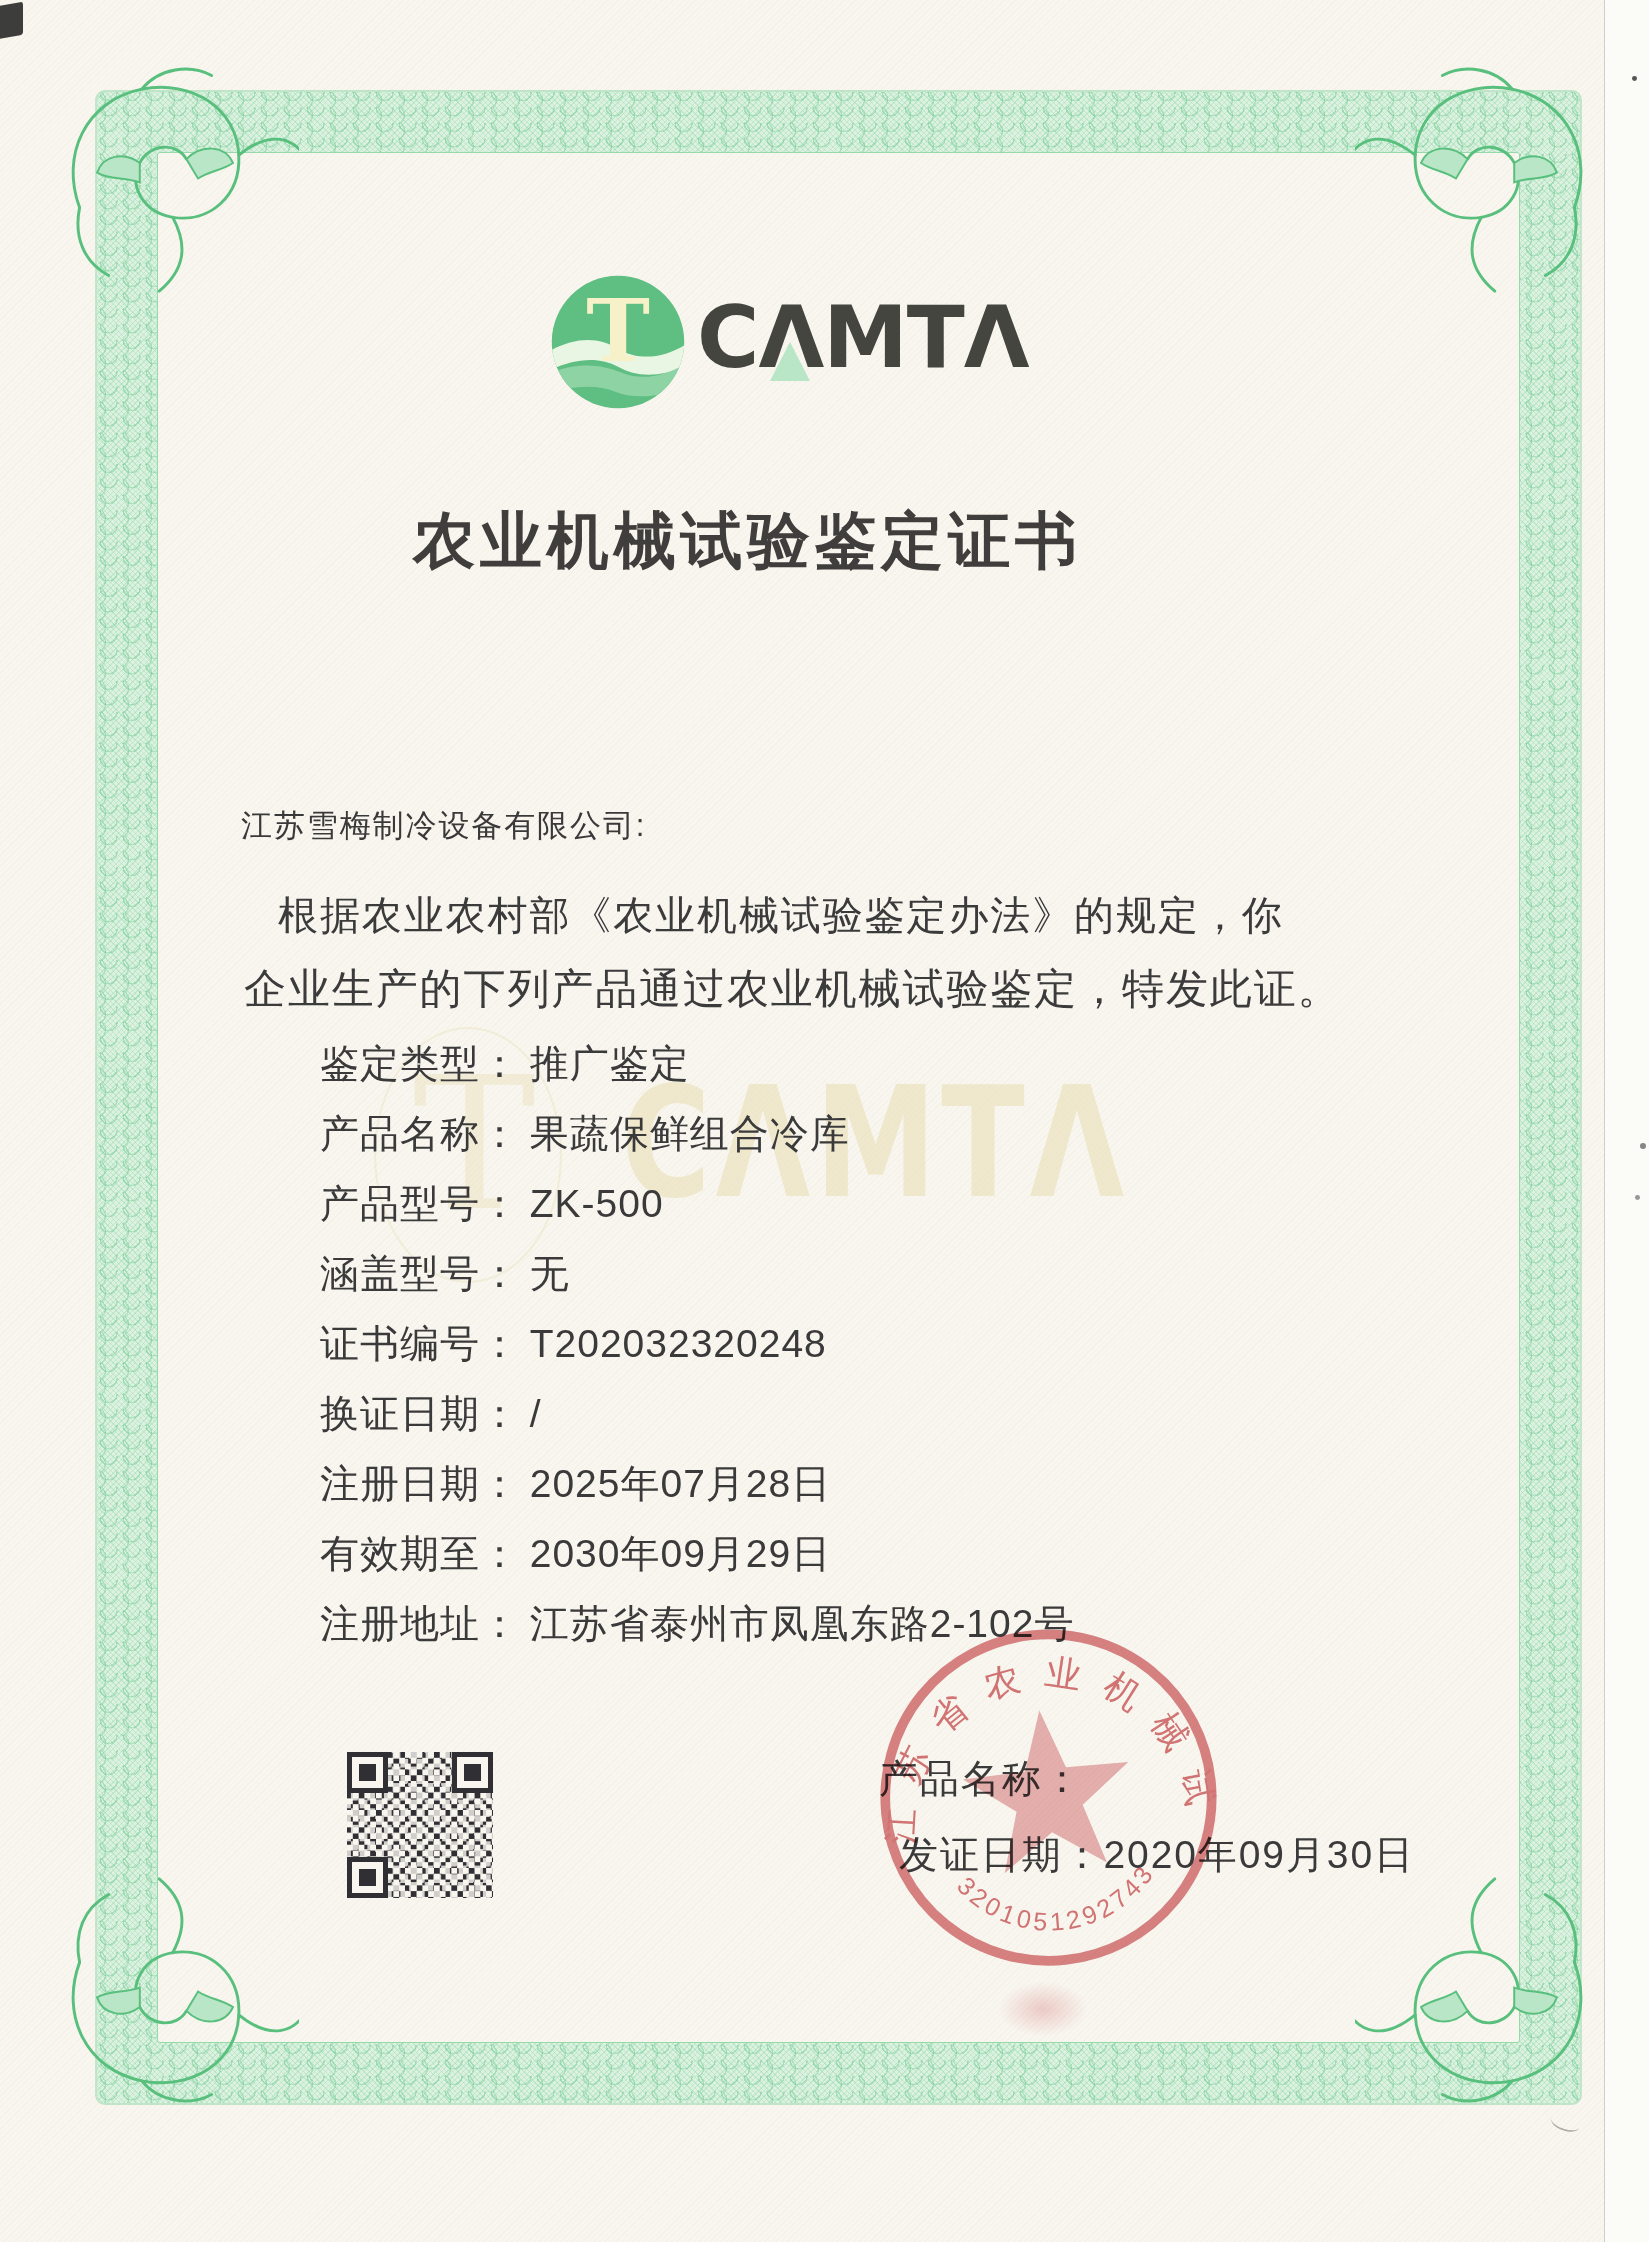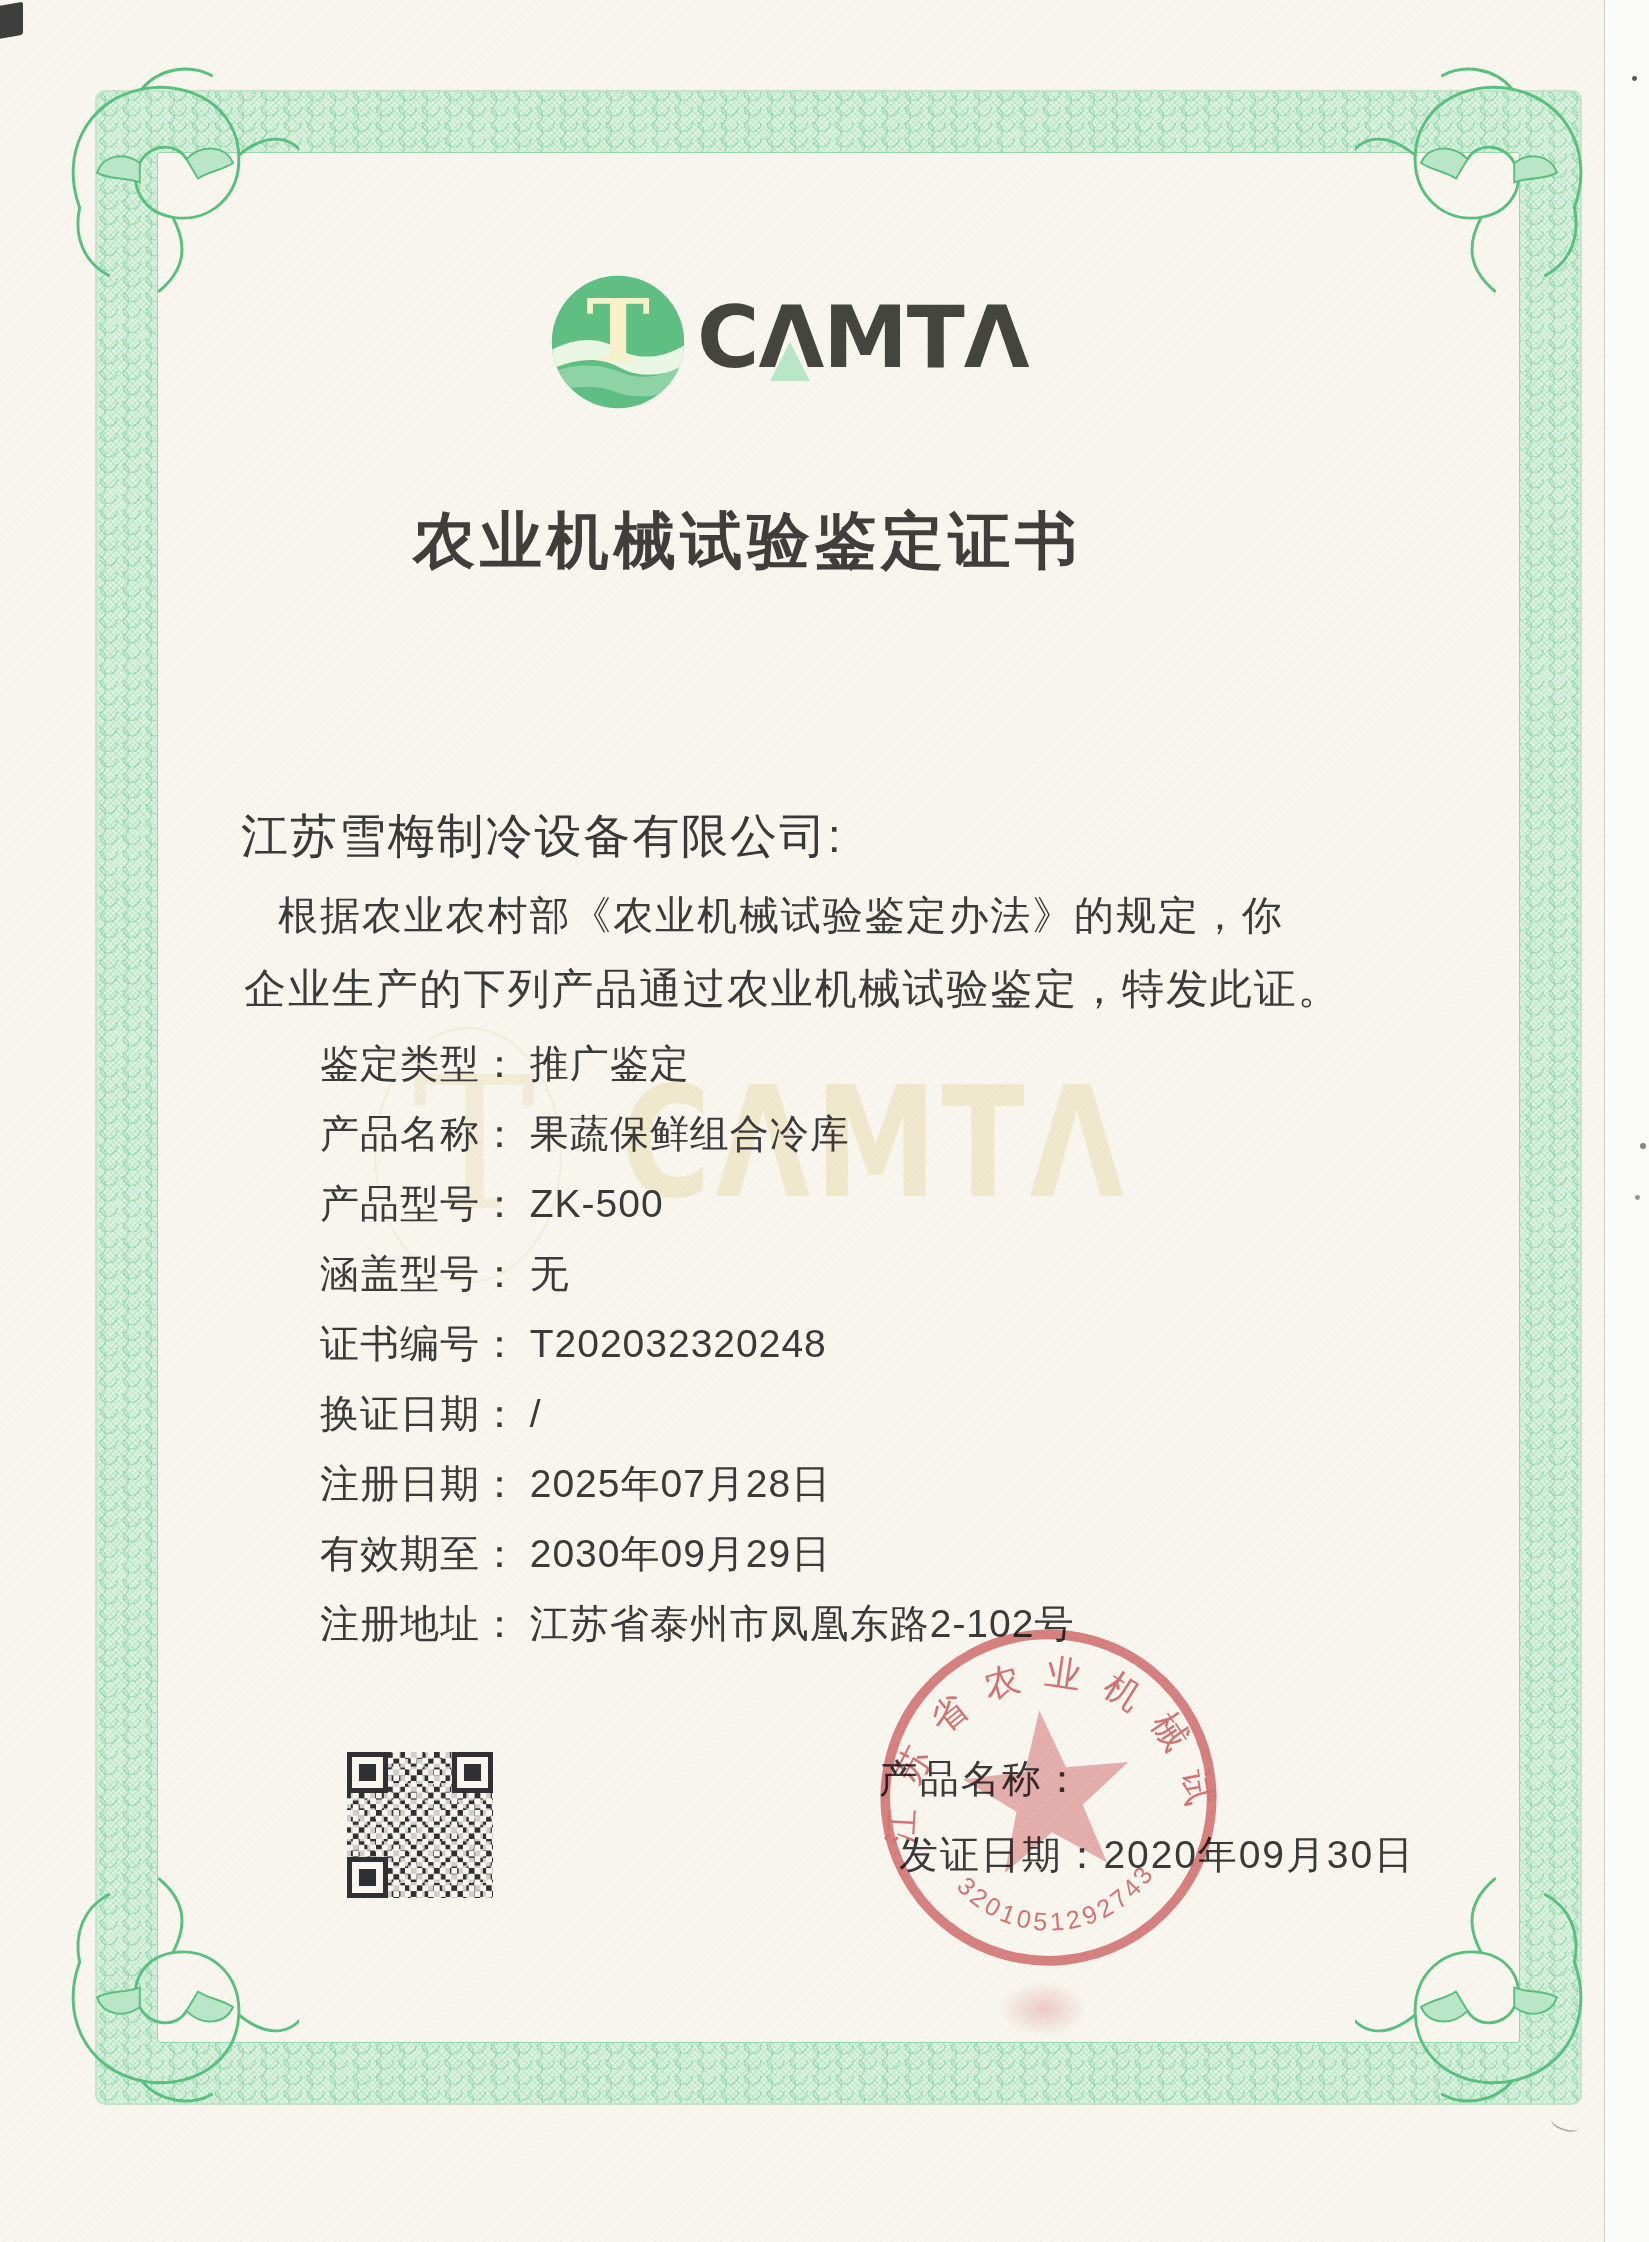--- a/index.html
+++ b/index.html
@@ -53,21 +53,21 @@
     position:absolute;left:697px;top:295px;font-family:"DejaVu Sans", sans-serif;
     font-size:85px;font-weight:800;letter-spacing:-1px;color:#45453f;line-height:1;z-index:2;
   }
   .wordmark-tri{position:absolute;left:770px;top:342px;width:0;height:0;z-index:1;
     border-left:20.4px solid transparent;border-right:20.4px solid transparent;border-bottom:39px solid #b9e6c6;}
   .title{
     position:absolute;left:413px;top:499px;font-family:"Liberation Serif", serif;
     font-size:62px;font-weight:700;letter-spacing:4.9px;color:#3f3e3c;white-space:nowrap;
   }
   
-  .recipient{position:absolute;left:241px;top:805px;font-size:47px;letter-spacing:1.9px;color:#39393a;white-space:nowrap;}
+  .recipient{position:absolute;left:241px;top:805px;font-size:31px;letter-spacing:1.9px;color:#39393a;white-space:nowrap;}
   .body-line1{position:absolute;left:278px;top:888px;font-size:40px;letter-spacing:1.9px;color:#3b3b3c;white-space:nowrap;}
   .body-line2{position:absolute;left:198px;top:961px;font-size:42px;letter-spacing:1.9px;color:#3b3b3c;white-space:nowrap;margin-left:46px;}
   .fields{position:absolute;left:320px;top:1029px;}
   .field-row{height:70px;display:flex;align-items:center;font-size:39px;letter-spacing:1px;color:#3a3a3b;white-space:nowrap;}
   .f-label{margin-right:9.7px;}
   
   .qr{position:absolute;left:347px;top:1752px;width:146px;height:146px;background:#f8f6ef;}
   .qr::before{content:"";position:absolute;inset:0;
     background:repeating-conic-gradient(#2f2f34 0 25%, transparent 0 50%);background-size:11.6px 11.6px;}
   .qr::after{content:"";position:absolute;inset:0;opacity:.8;

